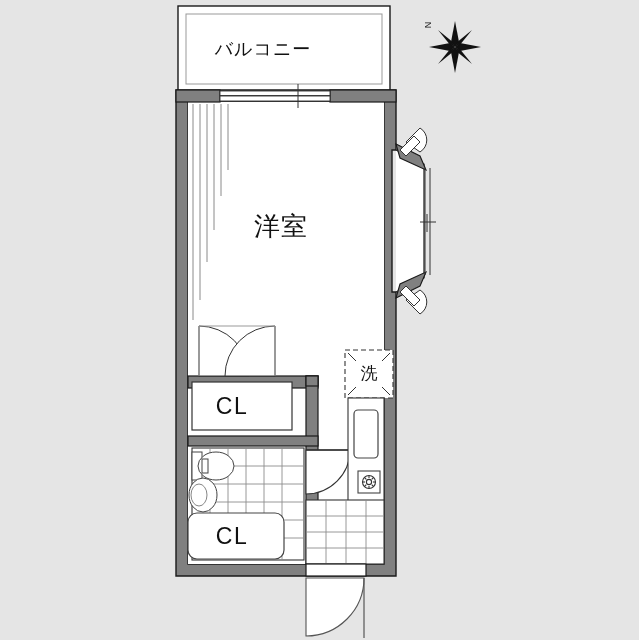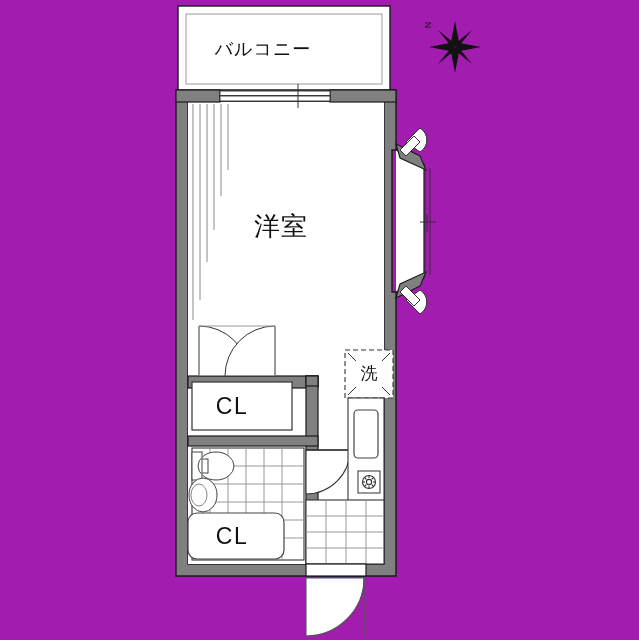--- a/index.html
+++ b/index.html
@@ -10,21 +10,21 @@
   body {
     width: 639px;
     height: 640px;
     overflow: hidden;
     font-family: "Liberation Sans", "DejaVu Sans", sans-serif;
   }
   #floorplan-root {
     position: relative;
     width: 639px;
     height: 640px;
-    background: #a21caf;
+    background: #e5e5e5;
   }
   svg.plan {
     display: block;
     width: 639px;
     height: 640px;
   }
   .room-label {
     font-family: "Liberation Sans", "DejaVu Sans", sans-serif;
     fill: #111111;
     text-anchor: middle;

